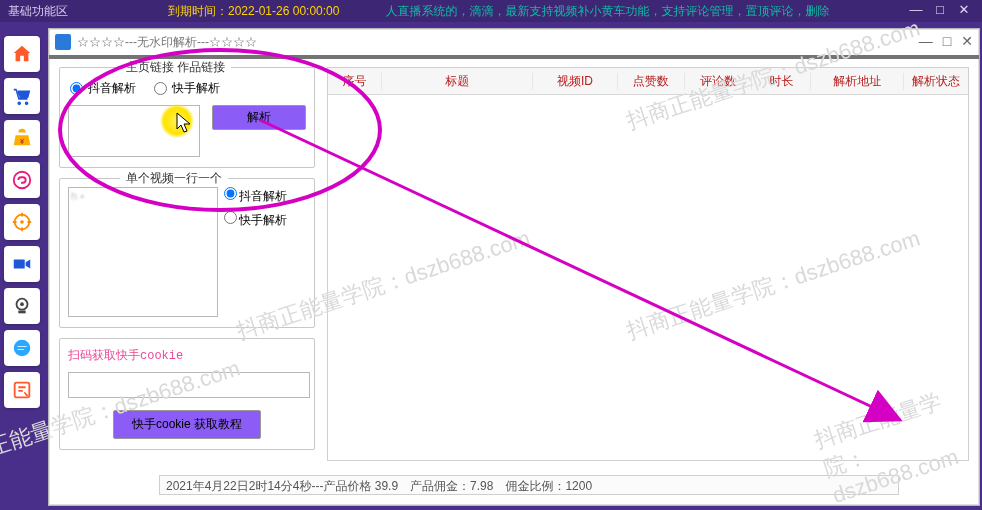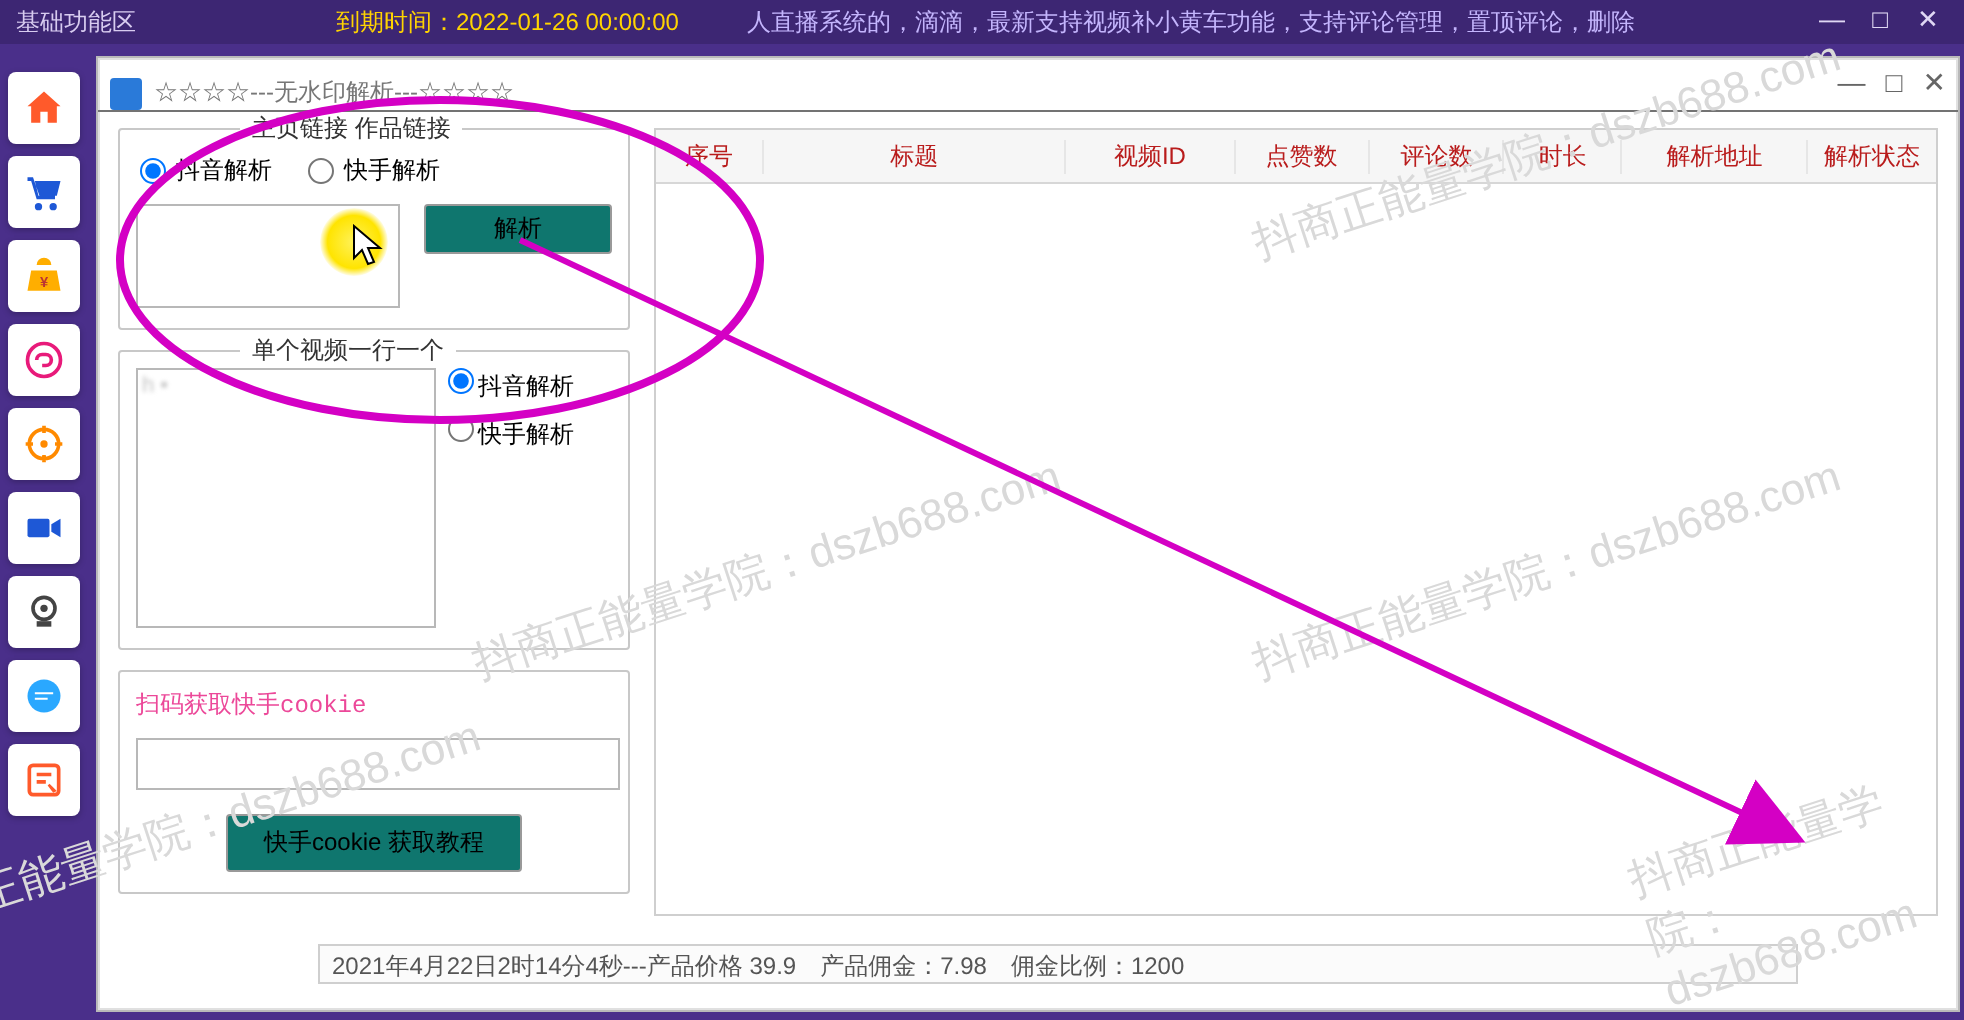--- a/index.html
+++ b/index.html
@@ -1,47 +1,47 @@
 <!DOCTYPE html>
 <html><head>
 <meta charset="utf-8">
 <style>
   html,body{margin:0;padding:0;width:982px;height:510px;font-family:"Microsoft YaHei","SimSun",sans-serif;font-size:12px;background:#4a2f8a;overflow:hidden;}
   .outer{position:relative;width:982px;height:452px;background:#4a2f8a;}
   
   .titlebar{position:absolute;left:0;top:0;width:100%;height:22px;background:#3d2673;color:#d8ccf0;display:flex;align-items:center;}
   .titlebar .tb-label{padding-left:8px;color:#d8ccf0;}
   .titlebar .expire{color:#ffd400;margin-left:100px;}
-  .titlebar .marquee{color:#c4b5fd;margin-left:34px;white-space:nowrap;}
+  .titlebar .marquee{color:#14b8a6;margin-left:46px;white-space:nowrap;}
   .winbtns{position:absolute;right:6px;top:2px;display:flex;gap:0;}
   .winbtn{width:24px;height:18px;color:#e0d8f4;text-align:center;cursor:pointer;line-height:16px;font-size:13px;}
   
   .dock{position:absolute;left:4px;top:26px;width:40px;height:480px;display:flex;flex-direction:column;gap:6px;padding-top:10px;}
   .dock .ditem{width:36px;height:36px;background:#fff;border-radius:4px;display:flex;align-items:center;justify-content:center;box-shadow:0 1px 3px rgba(0,0,0,.25);}
   .dock svg{width:22px;height:22px;}
   
   .childwin{position:absolute;left:48px;top:28px;width:930px;height:476px;background:#fff;border:1px solid #b9b9b9;box-shadow:0 0 0 1px #e0e0e0 inset;}
-  .childwin .childtitle{height:26px;border-bottom:1px solid #737373;display:flex;align-items:flex-end;padding:0 6px;color:#444;}
+  .childwin .childtitle{height:26px;border-bottom:4px solid #737373;display:flex;align-items:center;padding:0 6px;color:#444;}
   .childwin .childtitle .c-ico{width:16px;height:16px;background:#2a7ad9;border-radius:2px;margin-right:6px;display:inline-block;}
   .childwin .childtitle .ctxt{color:#777;}
   .cw-ops{position:absolute;right:6px;top:5px;display:flex;gap:10px;color:#666;}
   .cw-ops span{cursor:pointer;font-size:14px;line-height:14px;}
   
   .content{position:relative;padding:8px 10px;height:440px;box-sizing:border-box;}
   
   .leftpanel{position:absolute;left:10px;top:8px;width:256px;}
   .fieldset{border:1px solid #c8c8c8;border-radius:2px;margin-bottom:10px;padding:8px 8px 10px 8px;position:relative;}
   .fieldset .legend{position:absolute;top:-9px;left:60px;background:#fff;padding:0 6px;color:#333;}
   .radio-row{display:flex;align-items:center;gap:18px;margin:4px 0 8px 2px;}
   .radio-row label{display:flex;align-items:center;gap:3px;cursor:pointer;}
   input[type=radio]{margin:0 2px 0 0;}
   .linkbox{width:150px;height:50px;border:1px solid #b8b8b8;background:#fff;}
   .flexline{display:flex;align-items:flex-start;gap:6px;}
   .btncol{display:flex;flex-direction:column;gap:8px;margin-left:6px;}
-  .wbtn{border:1px solid #999;background:#0f766e;padding:3px 14px;min-width:64px;text-align:center;cursor:pointer;border-radius:2px;}
+  .wbtn{border:1px solid #999;background:#8b5cf6;padding:3px 14px;min-width:64px;text-align:center;cursor:pointer;border-radius:2px;}
   .multibox{width:150px;height:130px;border:1px solid #b8b8b8;background:#fff;overflow:hidden;color:#bbb;font-size:11px;padding:2px;box-sizing:border-box;}
   .multibox .fuzzy{filter:blur(1px);color:#c2c2c2;}
   .scanrow{display:flex;flex-direction:column;gap:8px;}
   .scanlabel{color:#ec4899;font-family:Liberation Mono, monospace;}
   .longinput{width:236px;height:22px;border:1px solid #b8b8b8;}
   .centerbtn{align-self:center;margin-top:4px;}
   
   .rightpanel{position:absolute;left:278px;top:8px;width:640px;height:392px;border:1px solid #cfcfcf;}
   .thead{display:flex;background:#f6f6f6;border-bottom:1px solid #d7d7d7;height:26px;align-items:center;}
   .thead .th{padding:0 8px;color:#b91c1c;border-right:1px solid #e6e6e6;white-space:nowrap;text-align:center;}

